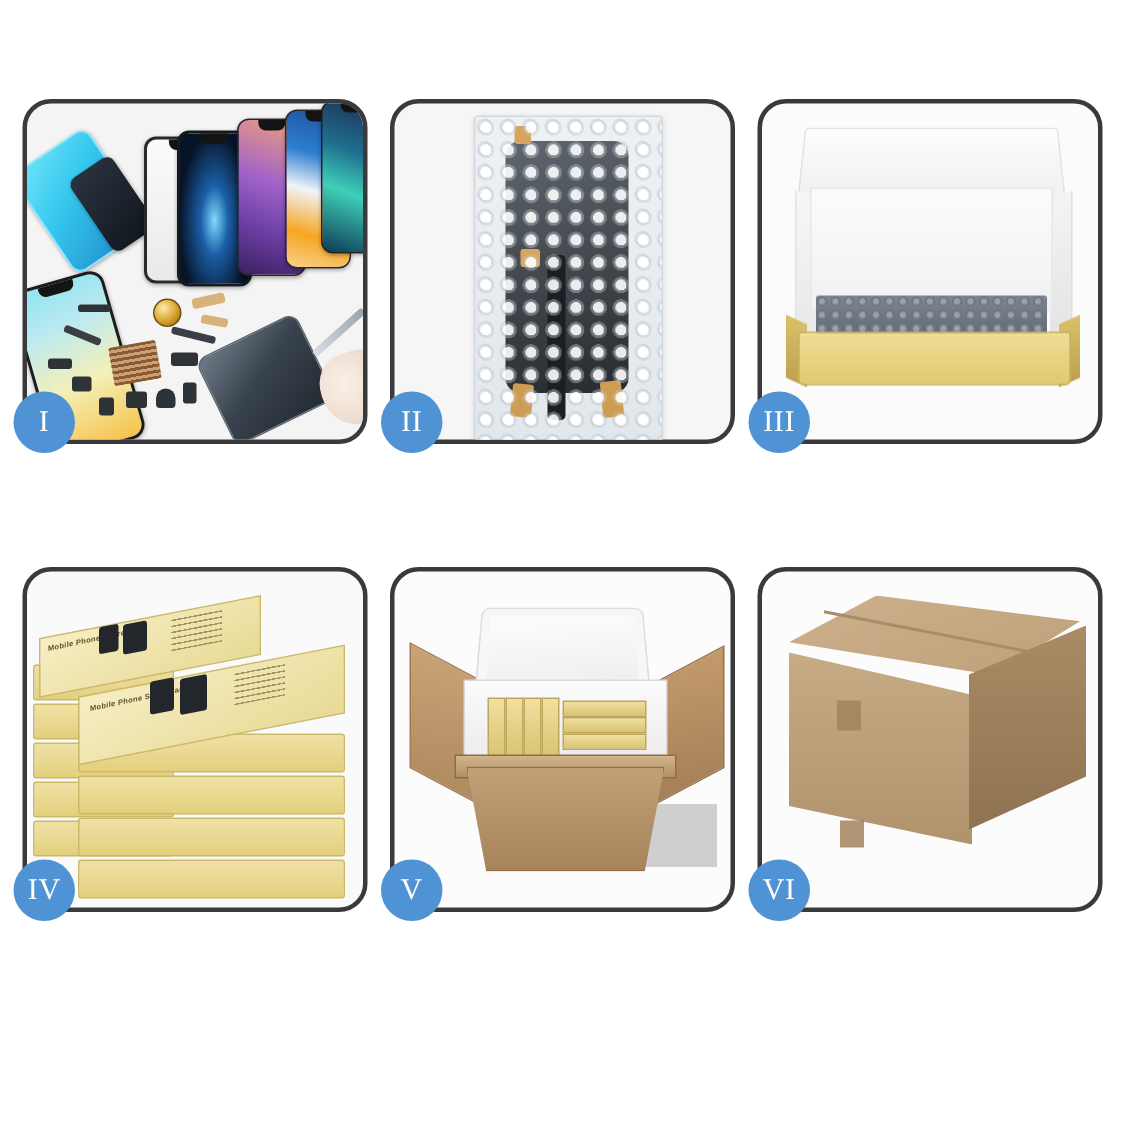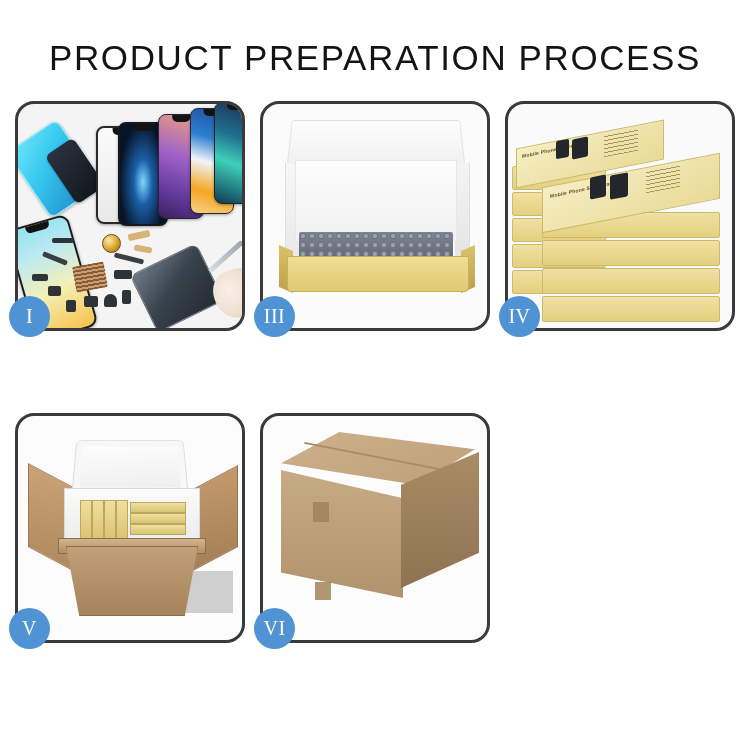--- a/index.html
+++ b/index.html
@@ -325,21 +325,20 @@
   }
 
   .u{position:absolute;}
 </style>
 </head>
 <body>
 
 <div class="page">
 
   <div class="header">
-    <div class="title">PRODUCT PREPARATION PROCESS</div>
   </div>
 
   <div class="grid">
 
     <div class="cell">
       <div class="panel p1">
         <div class="scene">
           <div class="ph ph-a"></div>
           <div class="ph ph-a2"></div>
           <div class="ph ph-b">
@@ -376,20 +375,36 @@
           <div class="flex u" style="left:96px;top:152px;width:30px;height:5px;background:#3a3f45;transform:rotate(14deg);"></div>
           <div class="flex u" style="left:24px;top:152px;width:26px;height:5px;background:#3a3f45;transform:rotate(22deg);"></div>
           <div class="ph-h u"></div>
           <div class="hand"></div>
           <div class="driver"></div>
         </div>
       </div>
       <div class="badge">I</div>
     </div>
 
+    <div class="cell">
+      <div class="panel p2">
+        <div class="scene">
+          <div class="bag">
+            <div class="bagscreen"></div>
+            <div class="bagflexv"></div>
+            <div class="bagtapeA"></div>
+            <div class="bagtapeB"></div>
+            <div class="bagtapeC"></div>
+            <div class="bagtapeD"></div>
+            <div class="bubbles"></div>
+          </div>
+        </div>
+      </div>
+      <div class="badge">II</div>
+    </div>
 
     <div class="cell">
       <div class="panel p3">
         <div class="scene">
           <div class="m-lidback"></div>
           <div class="m-ledgeL"></div>
           <div class="m-ledgeR"></div>
           <div class="m-foam"></div>
           <div class="m-inner"></div>
           <div class="m-sideL"></div>

